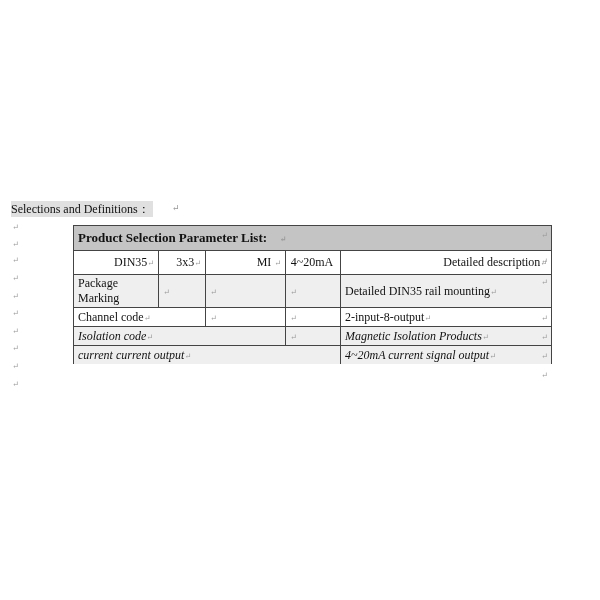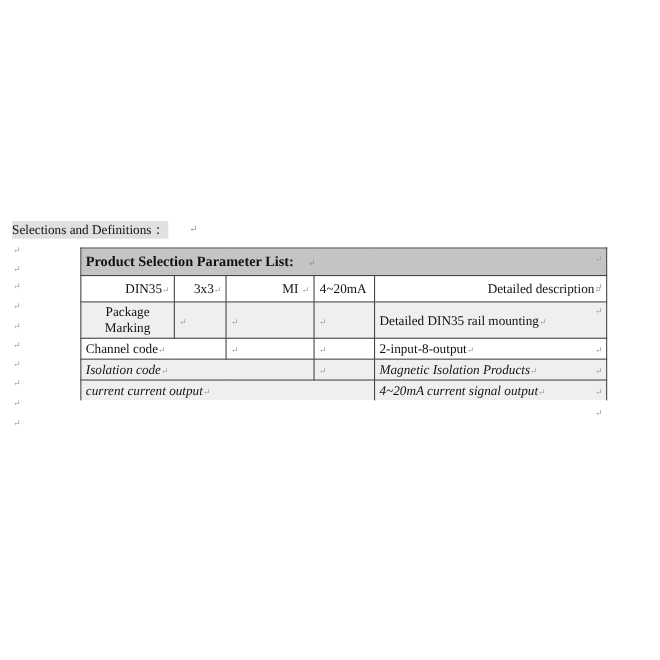--- a/index.html
+++ b/index.html
@@ -8,21 +8,21 @@
   .heading-mark{position:absolute;left:172px;top:203px;font-size:9px;color:#999;}
   .pm{position:absolute;font-size:8px;color:#999;line-height:10px;}
   table{position:absolute;left:73px;top:225px;width:478px;border-collapse:collapse;table-layout:fixed;font-size:12px;}
   td{border:1px solid #444;padding:0 4px;overflow:hidden;white-space:nowrap;vertical-align:middle;}
   .title-row td{background:#c4c4c4;height:24px;font-weight:bold;font-size:13px;}
   .hdr td{background:#fff;height:23px;text-align:right;}
   .pkg td{background:#efefef;height:32px;}
   .r-white td{background:#fff;height:18px;}
   .r-grey td{background:#efefef;height:18px;font-style:italic;}
   .mk{font-size:8px;color:#999;}
-  .pkg .lbl{white-space:normal;text-align:center;line-height:15px;}
+  .pkg .lbl{white-space:normal;line-height:15px;}
   .rmark{position:absolute;left:541px;font-size:8px;color:#999;}
 </style>
 </head>
 <body>
 
 <div class="heading">Selections and Definitions：</div>
 <span class="heading-mark">↵</span>
 
 <span class="pm" style="left:12px;top:223px">↵</span>
 <span class="pm" style="left:12px;top:240px">↵</span>

